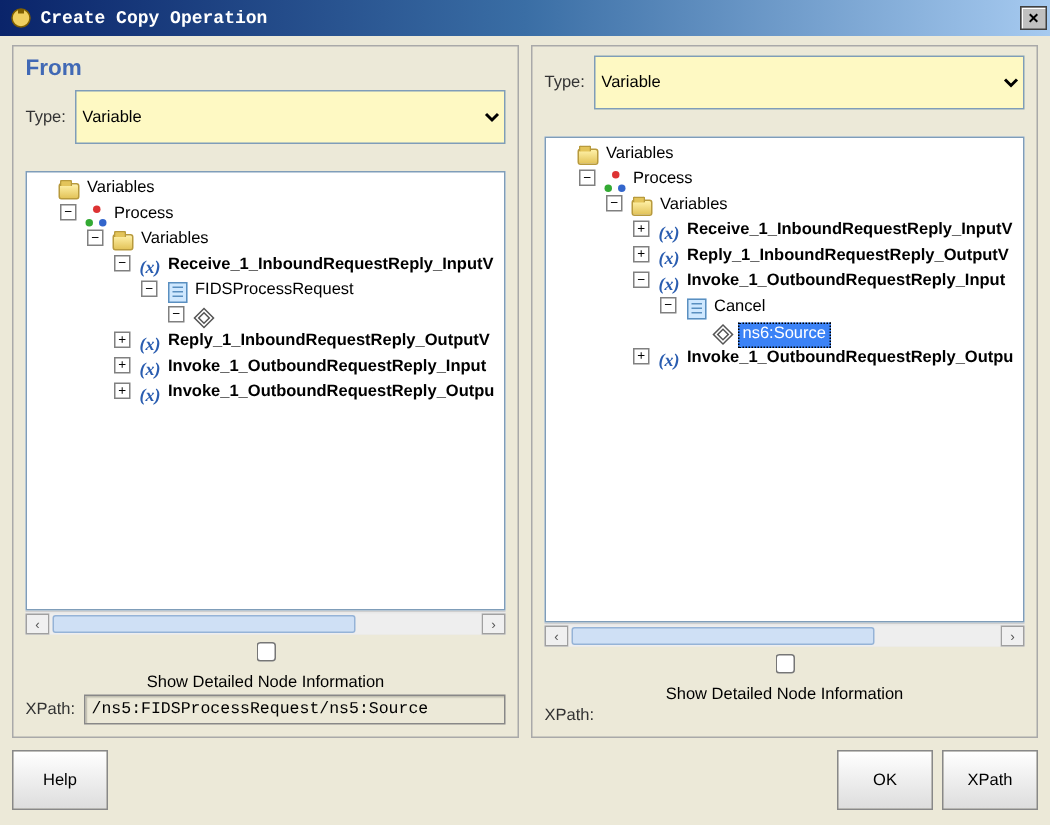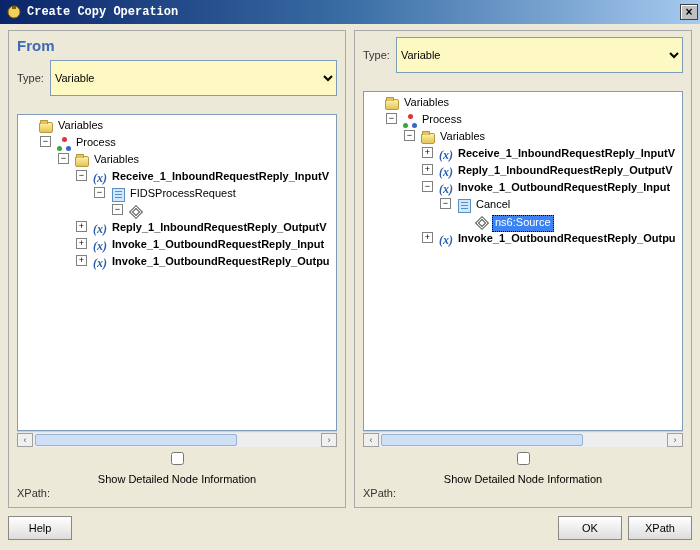--- a/index.html
+++ b/index.html
@@ -98,21 +98,21 @@
 .chk-row input { width:13px; height:13px; }
 .xpath-row { display:flex; align-items:center; gap:6px; }
 .xpath-row label { color:#333; }
 .xpath-row input {
   flex:1; height:20px; border:1px solid #888; background:#ece9d8;
   font-family: "Courier New", monospace; font-size:11px; padding:2px 4px;
   box-shadow: inset 1px 1px 1px rgba(0,0,0,.2);
 }
 .buttons { display:flex; margin-top:8px; align-items:center;}
 .btn {
-  min-width:64px; height:24px; border:1px solid #888; background:linear-gradient(#fff,#ddd);
+  min-width:64px; height:40px; border:1px solid #888; background:linear-gradient(#fff,#ddd);
   font-size:11px; cursor:pointer; padding:0 12px;
 }
 .buttons .spacer{ flex:1; }
 </style>
 </head>
 <body>
 
 <div class="titlebar">
   <span class="title-icon">
     <svg viewBox="0 0 16 16">
@@ -243,20 +243,21 @@
             <div class="sb-thumb"></div>
           </div>
         <span class="sb-btn">›</span>
       </div>
       <div class="chk-row">
         <input type="checkbox" style="">
         <span>Show Detailed Node Information</span>
       </div>
       <div class="xpath-row">
         <label>XPath:</label>
+        <input type="text" readonly="" value="/ns5:FIDSProcessRequest/ns5:Source" style="">
       </div>
     </div>
 
     <div class="pane">
       <div class="type-row">
         <label>Type:</label>
         <select>
           <option>Variable</option>
         </select>
       </div>

